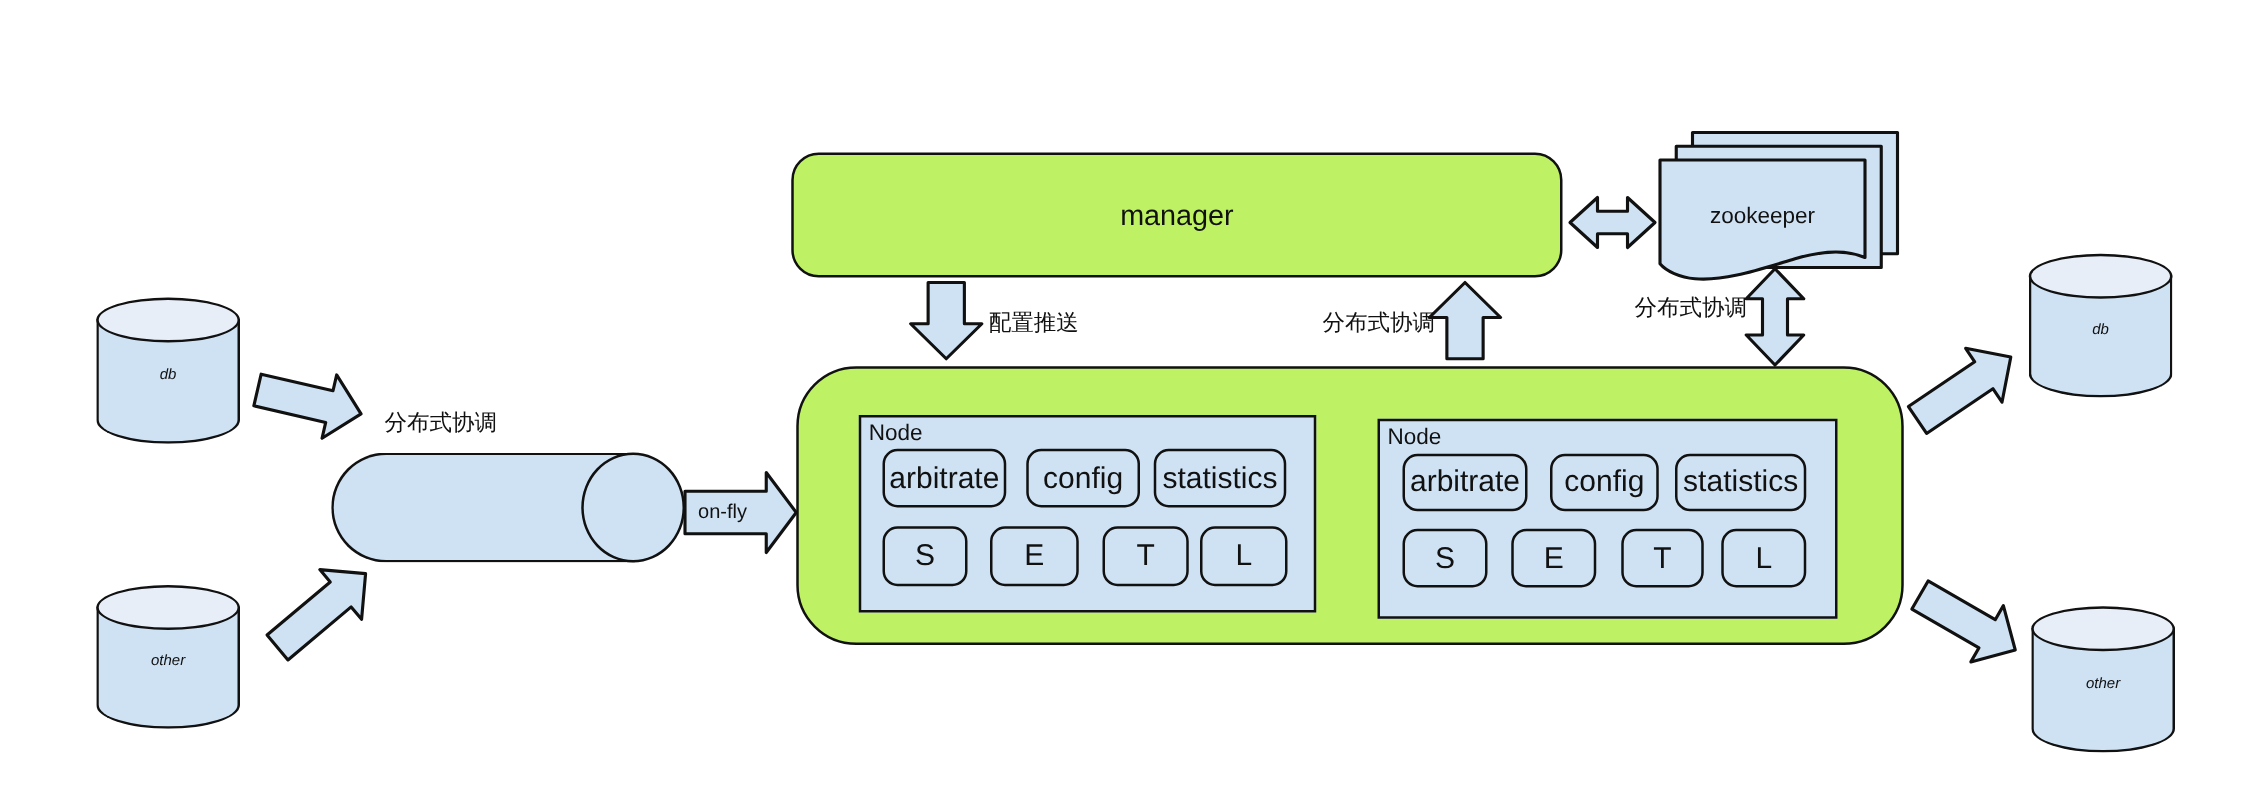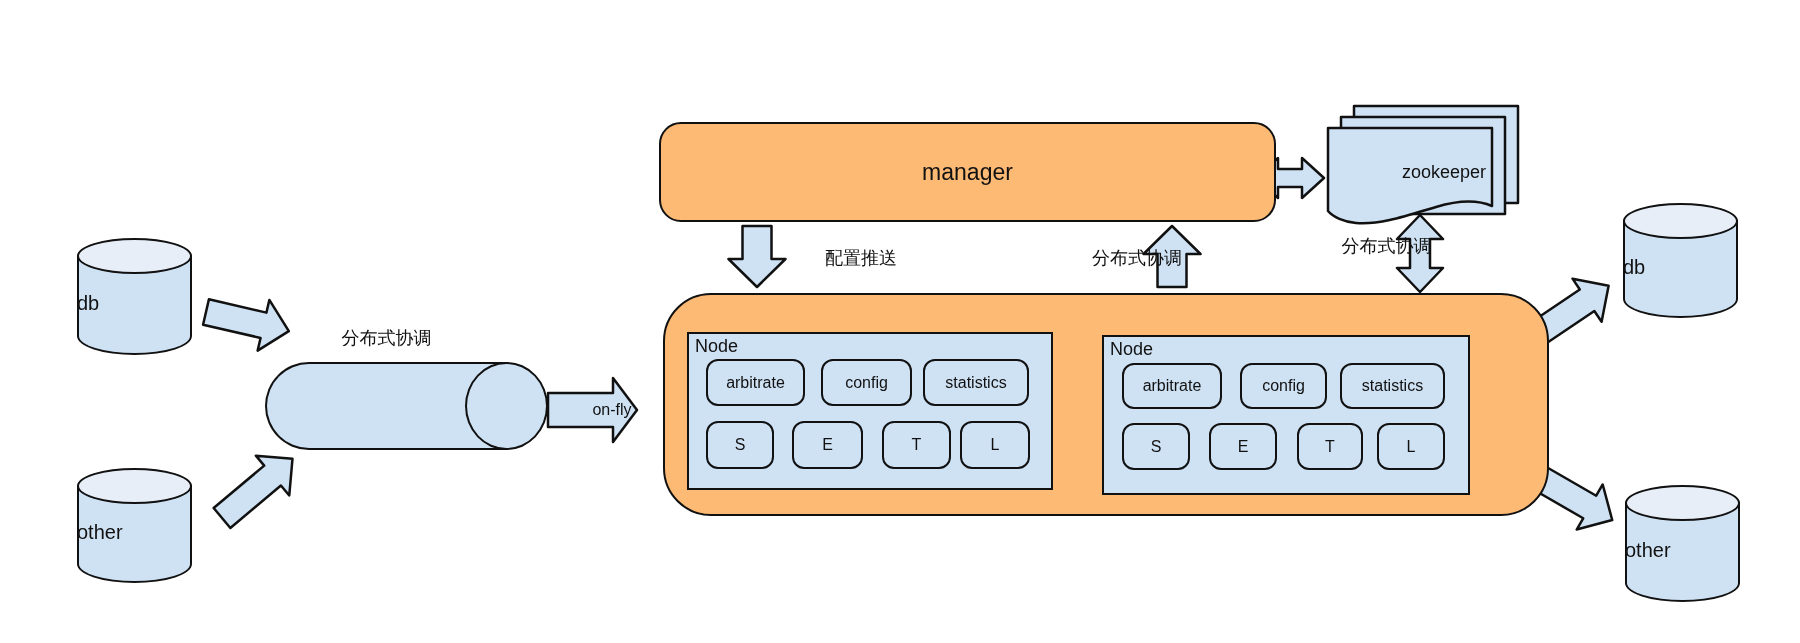--- a/index.html
+++ b/index.html
@@ -2,50 +2,50 @@
 <html><head>
 <meta charset="utf-8">
 <style>
   html,body { margin:0; padding:0; background:#ffffff; }
   body { width:1800px; height:643px; overflow:hidden;
          font-family:"Liberation Sans","DejaVu Sans",sans-serif; color:#111; }
   .canvas { position:relative; width:1800px; height:643px; background:#ffffff; }
   .layer  { position:absolute; left:0; top:0; }
 
   
-  .box { position:absolute; box-sizing:border-box; background:#fdba74; border:2.5px solid #111;margin-left:26px; }
+  .box { position:absolute; box-sizing:border-box; background:#bef264; border:2.5px solid #111; }
   .rounded-lg { border-radius:48px; }
   .rounded-md { border-radius:22px; }
   .btn { position:absolute; box-sizing:border-box; background:#cfe2f4; border:2px solid #111;
          border-radius:12px; display:flex; align-items:center; justify-content:center;
-         font-size:16px; }
+         font-size:24px; }
   .nodebox { position:absolute; box-sizing:border-box; background:#cfe2f4; border:2px solid #111; }
   .node-title { position:absolute; font-size:18px; }
 
   
   .cylinder { position:absolute; }
   .cyl-body { position:absolute; left:0; right:0; top:17px; bottom:0; background:#cfe2f4;
               border:2.5px solid #111; border-top:none;
               border-radius:0 0 50% 50% / 0 0 19px 19px; box-sizing:border-box; }
   .cyl-top  { position:absolute; left:0; right:0; top:0; height:36px; background:#e7eef8;
               border:2.5px solid #111; border-radius:50%; box-sizing:border-box; }
-  .cyl-label{ position:absolute; left:0; right:0; top:46%; font-size:20px; }
+  .cyl-label{ position:absolute; left:0; right:0; top:46%; text-align:center; font-size:12px;font-style:italic; }
 
   
   .canal-body { position:absolute; left:265px; top:362px; width:243px; height:88px;
                 background:#cfe2f4; border:2.5px solid #111; border-right:none;
                 border-radius:44px 0 0 44px; box-sizing:border-box; }
   .canal-cap  { position:absolute; left:465px; top:362px; width:83px; height:88px;
                 background:#cfe2f4; border:2.5px solid #111; border-radius:50%;
                 box-sizing:border-box; }
   .canal-label{ position:absolute; left:272px; top:392px; width:180px; text-align:center;
                 font-size:26px; }
 
   
-  .txt { position:absolute; white-space:nowrap;padding-left:34px; }
+  .txt { position:absolute; white-space:nowrap; }
   .cjk { font-size:18px; }
   .center { text-align:center; }
 </style>
 </head>
 <body>
 
 <div class="canvas">
 
   <svg class="layer" width="1800" height="643" viewBox="0 0 1800 643">
     <g fill="#cfe2f4" stroke="#111" stroke-width="2.5" stroke-linejoin="round">

